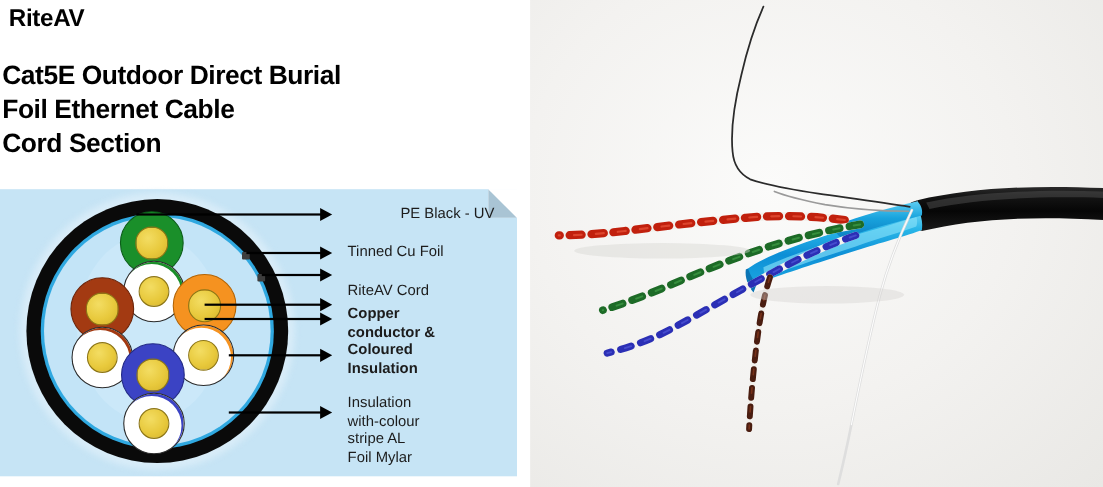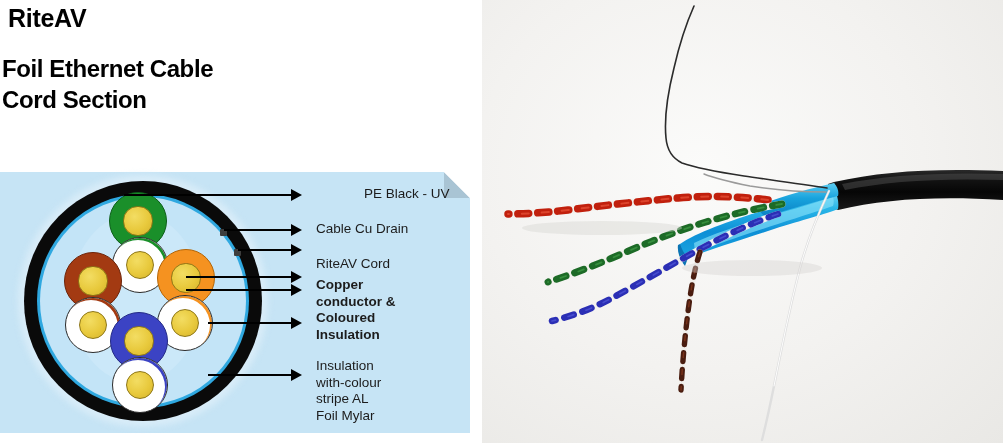--- a/index.html
+++ b/index.html
@@ -2,21 +2,21 @@
 <html><head>
 <meta charset="utf-8">
 <style>
   html,body{margin:0;padding:0;background:#ffffff;}
   body{width:1003px;height:443px;font-family:"Liberation Sans",sans-serif;overflow:hidden;}
   .stage{position:relative;width:1003px;height:443px;background:#ffffff;}
 
   
   .left-pane{position:absolute;left:0;top:0;width:482px;height:443px;background:#ffffff;}
 
-  .brand{position:absolute;left:8px;top:4px;font-size:25px;font-weight:bold;color:#000;letter-spacing:-0.3px;}
+  .brand{position:absolute;left:8px;top:4px;font-size:22px;font-weight:bold;color:#000;letter-spacing:-0.3px;}
   .headline{position:absolute;left:2px;top:53px;width:470px;font-size:24px;font-weight:bold;color:#000;line-height:31px;letter-spacing:-0.4px;}
   .headline div{white-space:nowrap;}
 
   .panel{position:absolute;left:0px;top:172px;width:470px;height:261px;background:#c6e4f5;}
   .panel-fold{position:absolute;right:0px;top:0px;width:0;height:0;
       border-left:26px solid #a9c4d4;border-top:26px solid #ffffff;}
   .panel-fold2{position:absolute;right:0;top:0;width:0;height:0;
       border-left:26px solid transparent;border-top:26px solid #ffffff;}
 
   
@@ -56,20 +56,21 @@
 </head>
 <body>
 
 <div class="stage">
 
   <div class="left-pane">
 
     <div class="brand">RiteAV</div>
 
     <div class="headline">
+      <div>Cat5E Outdoor Direct Burial</div>
       <div>Foil Ethernet Cable</div>
       <div>Cord Section</div>
     </div>
 
     <div class="panel">
       <div class="panel-fold"></div>
       <div class="panel-fold2"></div>
 
       <div class="cable">
         <div class="halo"></div>
@@ -130,21 +131,21 @@
       <div class="arrow" style="left:291px;top:112px;"></div>
 
       <div class="lead" style="left:208px;top:150px;width:84px;"></div>
       <div class="arrow" style="left:291px;top:145px;"></div>
 
       <div class="lead" style="left:208px;top:202px;width:84px;"></div>
       <div class="arrow" style="left:291px;top:197px;"></div>
 
       <div class="lbl" style="left:316px;top:14px;margin-left:48px;">PE Black - UV</div>
 
-      <div class="lbl" style="left:316px;top:49px;">Cable Cu Drain</div>
+      <div class="lbl" style="left:316px;top:49px;">Tinned Cu Foil</div>
 
       <div class="lbl" style="left:316px;top:84px;"> RiteAV Cord</div>
 
       <div class="lbl" style="left:316px;top:105px;font-weight:bold;">Copper
 conductor &amp;
 Coloured
 Insulation</div>
 
       <div class="lbl" style="left:316px;top:186px;">Insulation
 with-colour

